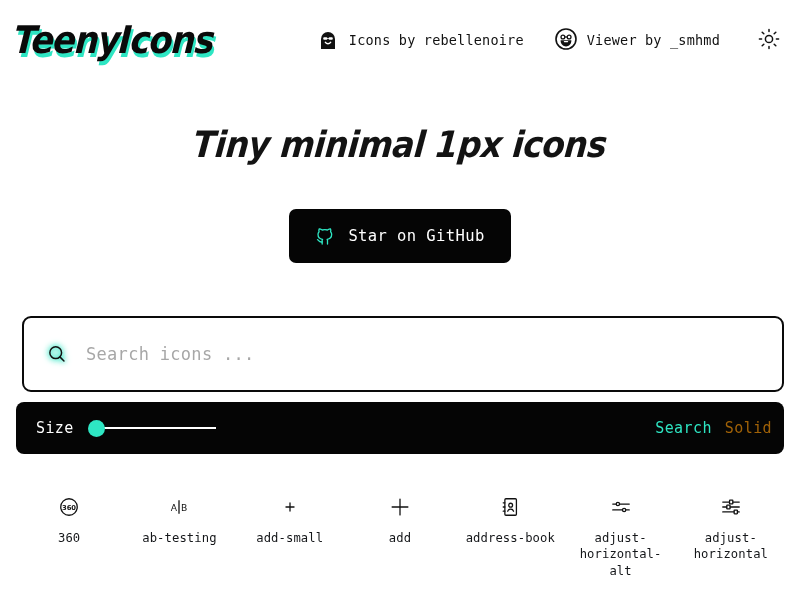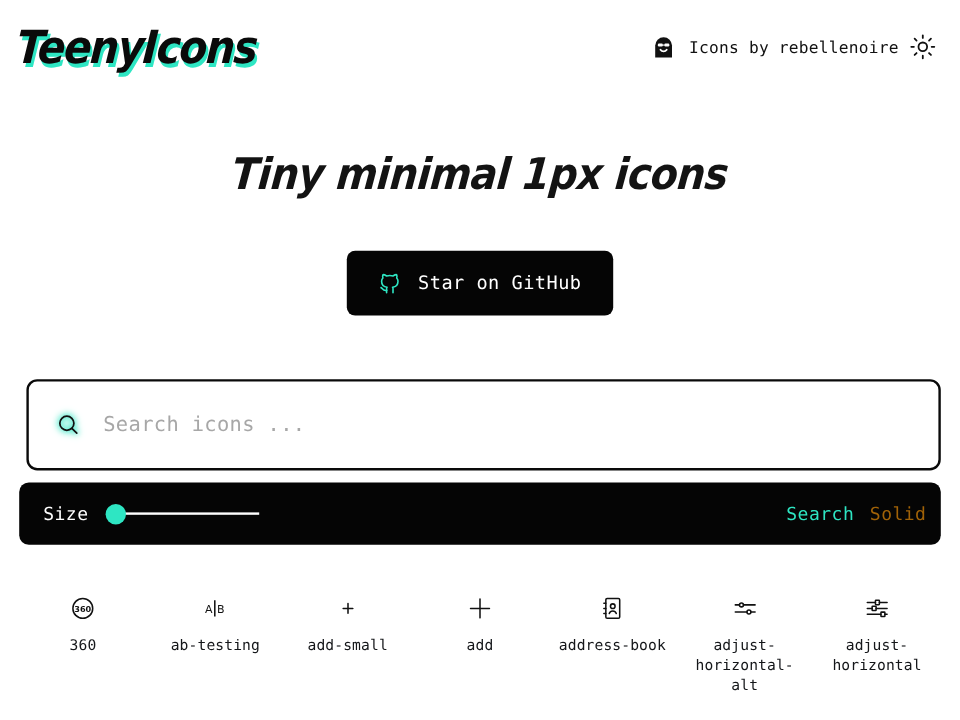--- a/index.html
+++ b/index.html
@@ -36,21 +36,21 @@
     line-height: 1;
     transform: skewX(-4deg) scaleY(1.12);
     transform-origin: left center;
     white-space: nowrap;
   }
 
   .header-right {
     margin-left: auto;
     display: flex;
     align-items: center;
-    gap: 1px;
+    gap: 30px;
   }
 
   .credit {
     display: flex;
     align-items: center;
     gap: 9px;
     font-size: 13.5px;
     color: #111111;
     white-space: nowrap;
     text-decoration: none;
@@ -264,20 +264,33 @@
           <path d="M5 12a7 7 0 0 1 14 0v10H5z" fill="#111"></path>
           <rect x="7.2" y="10.2" width="4.2" height="2.6" rx="1" fill="#fff"></rect>
           <rect x="12.6" y="10.2" width="4.2" height="2.6" rx="1" fill="#fff"></rect>
           <rect x="11.2" y="11.1" width="1.6" height="0.9" fill="#fff"></rect>
           <path d="M9.4 15.4a3.2 3.2 0 0 0 5.2 0" stroke="#fff" stroke-width="1.5" fill="none" stroke-linecap="round"></path>
         </svg>
       </span>
       <span>Icons by rebellenoire</span>
     </a>
 
+    <a class="credit" href="#">
+      <span class="av">
+        <svg width="24" height="24" viewBox="0 0 24 24">
+          <circle cx="12" cy="12" r="10" fill="none" stroke="#111" stroke-width="1.6"></circle>
+          <circle cx="8.9" cy="10" r="1.9" fill="none" stroke="#111" stroke-width="1.3"></circle>
+          <circle cx="15.1" cy="10" r="1.9" fill="none" stroke="#111" stroke-width="1.3"></circle>
+          <path d="M10.8 10h2.4" stroke="#111" stroke-width="1.2"></path>
+          <path d="M6.6 13.2c0 4 2.6 6.2 5.4 6.2s5.4-2.2 5.4-6.2" fill="#111"></path>
+          <path d="M10.4 14.6h3.2" stroke="#fff" stroke-width="1.2" stroke-linecap="round"></path>
+        </svg>
+      </span>
+      <span>Viewer by _smhmd</span>
+    </a>
 
     <button class="theme-toggle">
       <span>
         <svg width="24" height="24" viewBox="0 0 24 24" fill="none" stroke="#111" stroke-width="1.5" stroke-linecap="round">
           <circle cx="12" cy="12" r="3.6"></circle>
           <path d="M12 2.4v2.2M12 19.4v2.2M2.4 12h2.2M19.4 12h2.2M5.2 5.2l1.6 1.6M17.2 17.2l1.6 1.6M18.8 5.2l-1.6 1.6M6.8 17.2l-1.6 1.6"></path>
         </svg>
       </span>
     </button>
 

